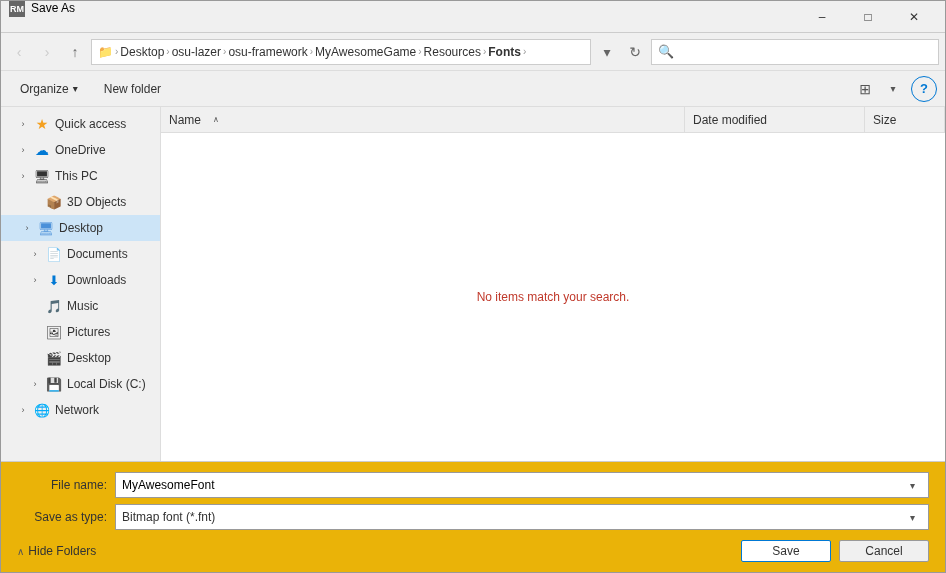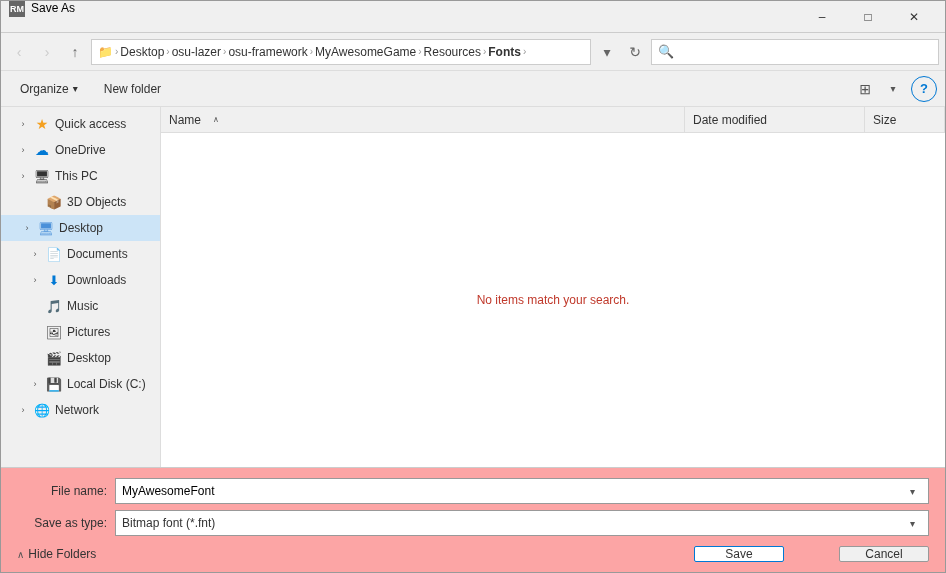--- a/index.html
+++ b/index.html
@@ -293,21 +293,21 @@
     .empty-message {
       flex: 1;
       display: flex;
       align-items: center;
       justify-content: center;
       color: #c0392b;
       font-size: 12px;
     }
 
     .bottom-bar {
-      background: #fca5a5;
+      background: #eab308;
       border-top: 1px solid #ccc;
       padding: 10px 16px;
       flex-shrink: 0;
     }
 
     .bottom-fields {
       display: flex;
       flex-direction: column;
       gap: 6px;
       margin-bottom: 10px;
@@ -378,31 +378,30 @@
       color: #333;
     }
 
     .hide-folders-arrow {
       font-size: 10px;
       color: #555;
     }
 
     .action-btn {
       width: 90px;
-      height: 16px;
+      height: 22px;
       border: 1px solid #999;
       background: #f0f0f0;
       cursor: pointer;
       font-size: 12px;
       color: #333;
       display: flex;
       align-items: center;
       justify-content: center;
       border-radius: 2px;
-      margin-left: 47px;
     }
     .action-btn.primary {
       border-color: #0078d4;
       background: white;
     }
 
     .sort-arrow {
       font-size: 8px;
       color: #555;
     }

